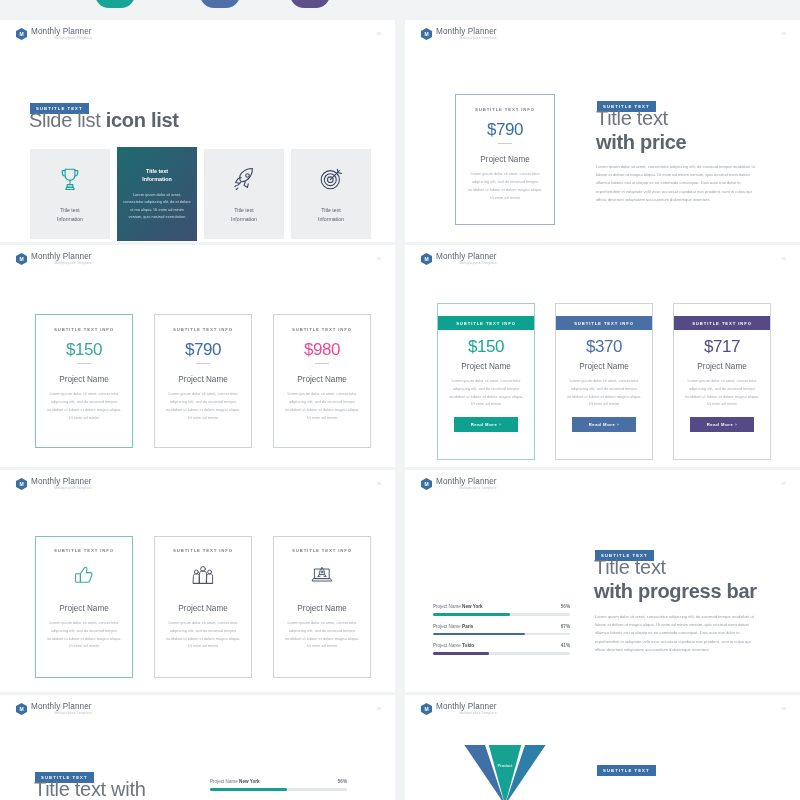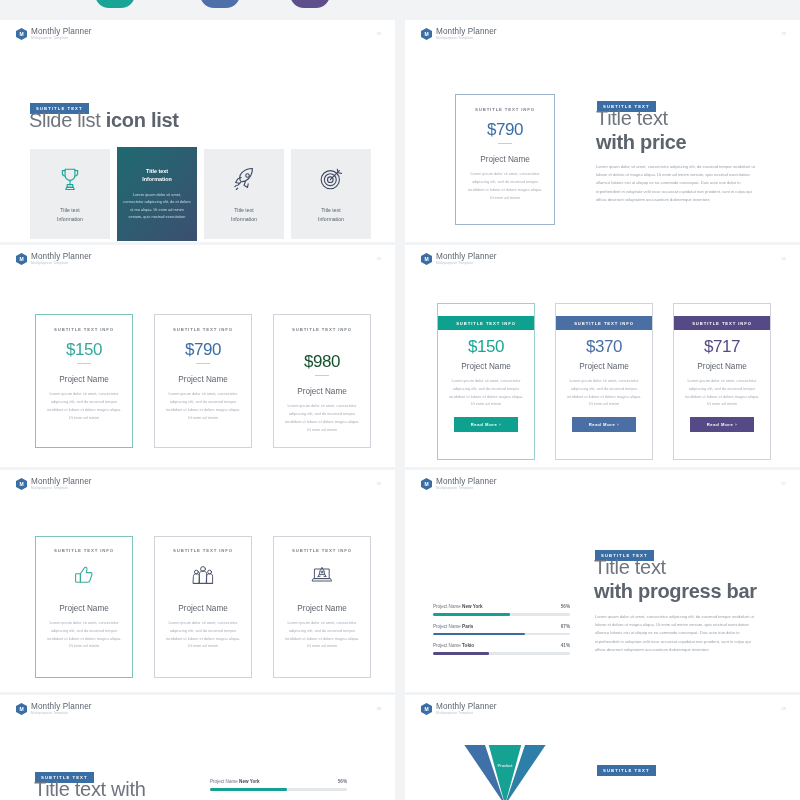--- a/index.html
+++ b/index.html
@@ -19,21 +19,21 @@
   }
 
   
   .s-head { position: absolute; top: 8px; left: 16px; display: flex; align-items: center; gap: 4px; }
   .logo-badge {
     width: 11px; height: 12px; background: #3a6ea5;
     clip-path: polygon(50% 0%, 100% 25%, 100% 75%, 50% 100%, 0% 75%, 0% 25%);
     display: flex; align-items: center; justify-content: center;
     color: #fff; font-size: 5px; font-weight: bold;
   }
-  .logo-txt { line-height: 1.05; }
+  .logo-txt { line-height: 1.05; text-align: right; }
   .logo-title { font-size: 8.2px; color: #5c6470; letter-spacing: .1px; }
   .logo-sub { font-size: 3.2px; color: #b7bcc4; letter-spacing: .25px; }
   .pagenum { position: absolute; top: 11px; right: 14px; font-size: 4px; color: #d2d6db; }
 
   
   .pill {
     display: inline-block; background: #3a6ea5; color: #fff;
     font-size: 4.2px; font-weight: bold; letter-spacing: 1.1px;
     padding: 3px 6px;
   }
@@ -227,21 +227,21 @@
       </div>
       <div class="pcard" style="width:98px;height:134px;padding:12px 9px 0;">
         <div class="pc-sub">SUBTITLE TEXT INFO</div>
         <div class="pc-price" style="color:#3a6ea5;margin-top:8px;">$790</div>
         <div class="pc-rule"></div>
         <div class="pc-name" style="margin-top:11px;">Project Name</div>
         <div class="pc-desc" style="margin-top:6px;">Lorem ipsum dolor sit amet, consectetur adipiscing elit, sed do eiusmod tempor incididunt ut labore et dolore magna aliqua. Ut enim ad minim</div>
       </div>
       <div class="pcard" style="width:98px;height:134px;padding:12px 9px 0;">
         <div class="pc-sub">SUBTITLE TEXT INFO</div>
-        <div class="pc-price" style="color:#14532d;margin-top:20px;">$980</div>
+        <div class="pc-price" style="color:#ec4899;margin-top:8px;">$980</div>
         <div class="pc-rule"></div>
         <div class="pc-name" style="margin-top:11px;">Project Name</div>
         <div class="pc-desc" style="margin-top:6px;">Lorem ipsum dolor sit amet, consectetur adipiscing elit, sed do eiusmod tempor incididunt ut labore et dolore magna aliqua. Ut enim ad minim</div>
       </div>
     </div>
   </div>
 
   <div class="slide" style="left:405px;top:245px;">
     <div class="s-head">
       <div class="logo-badge">

